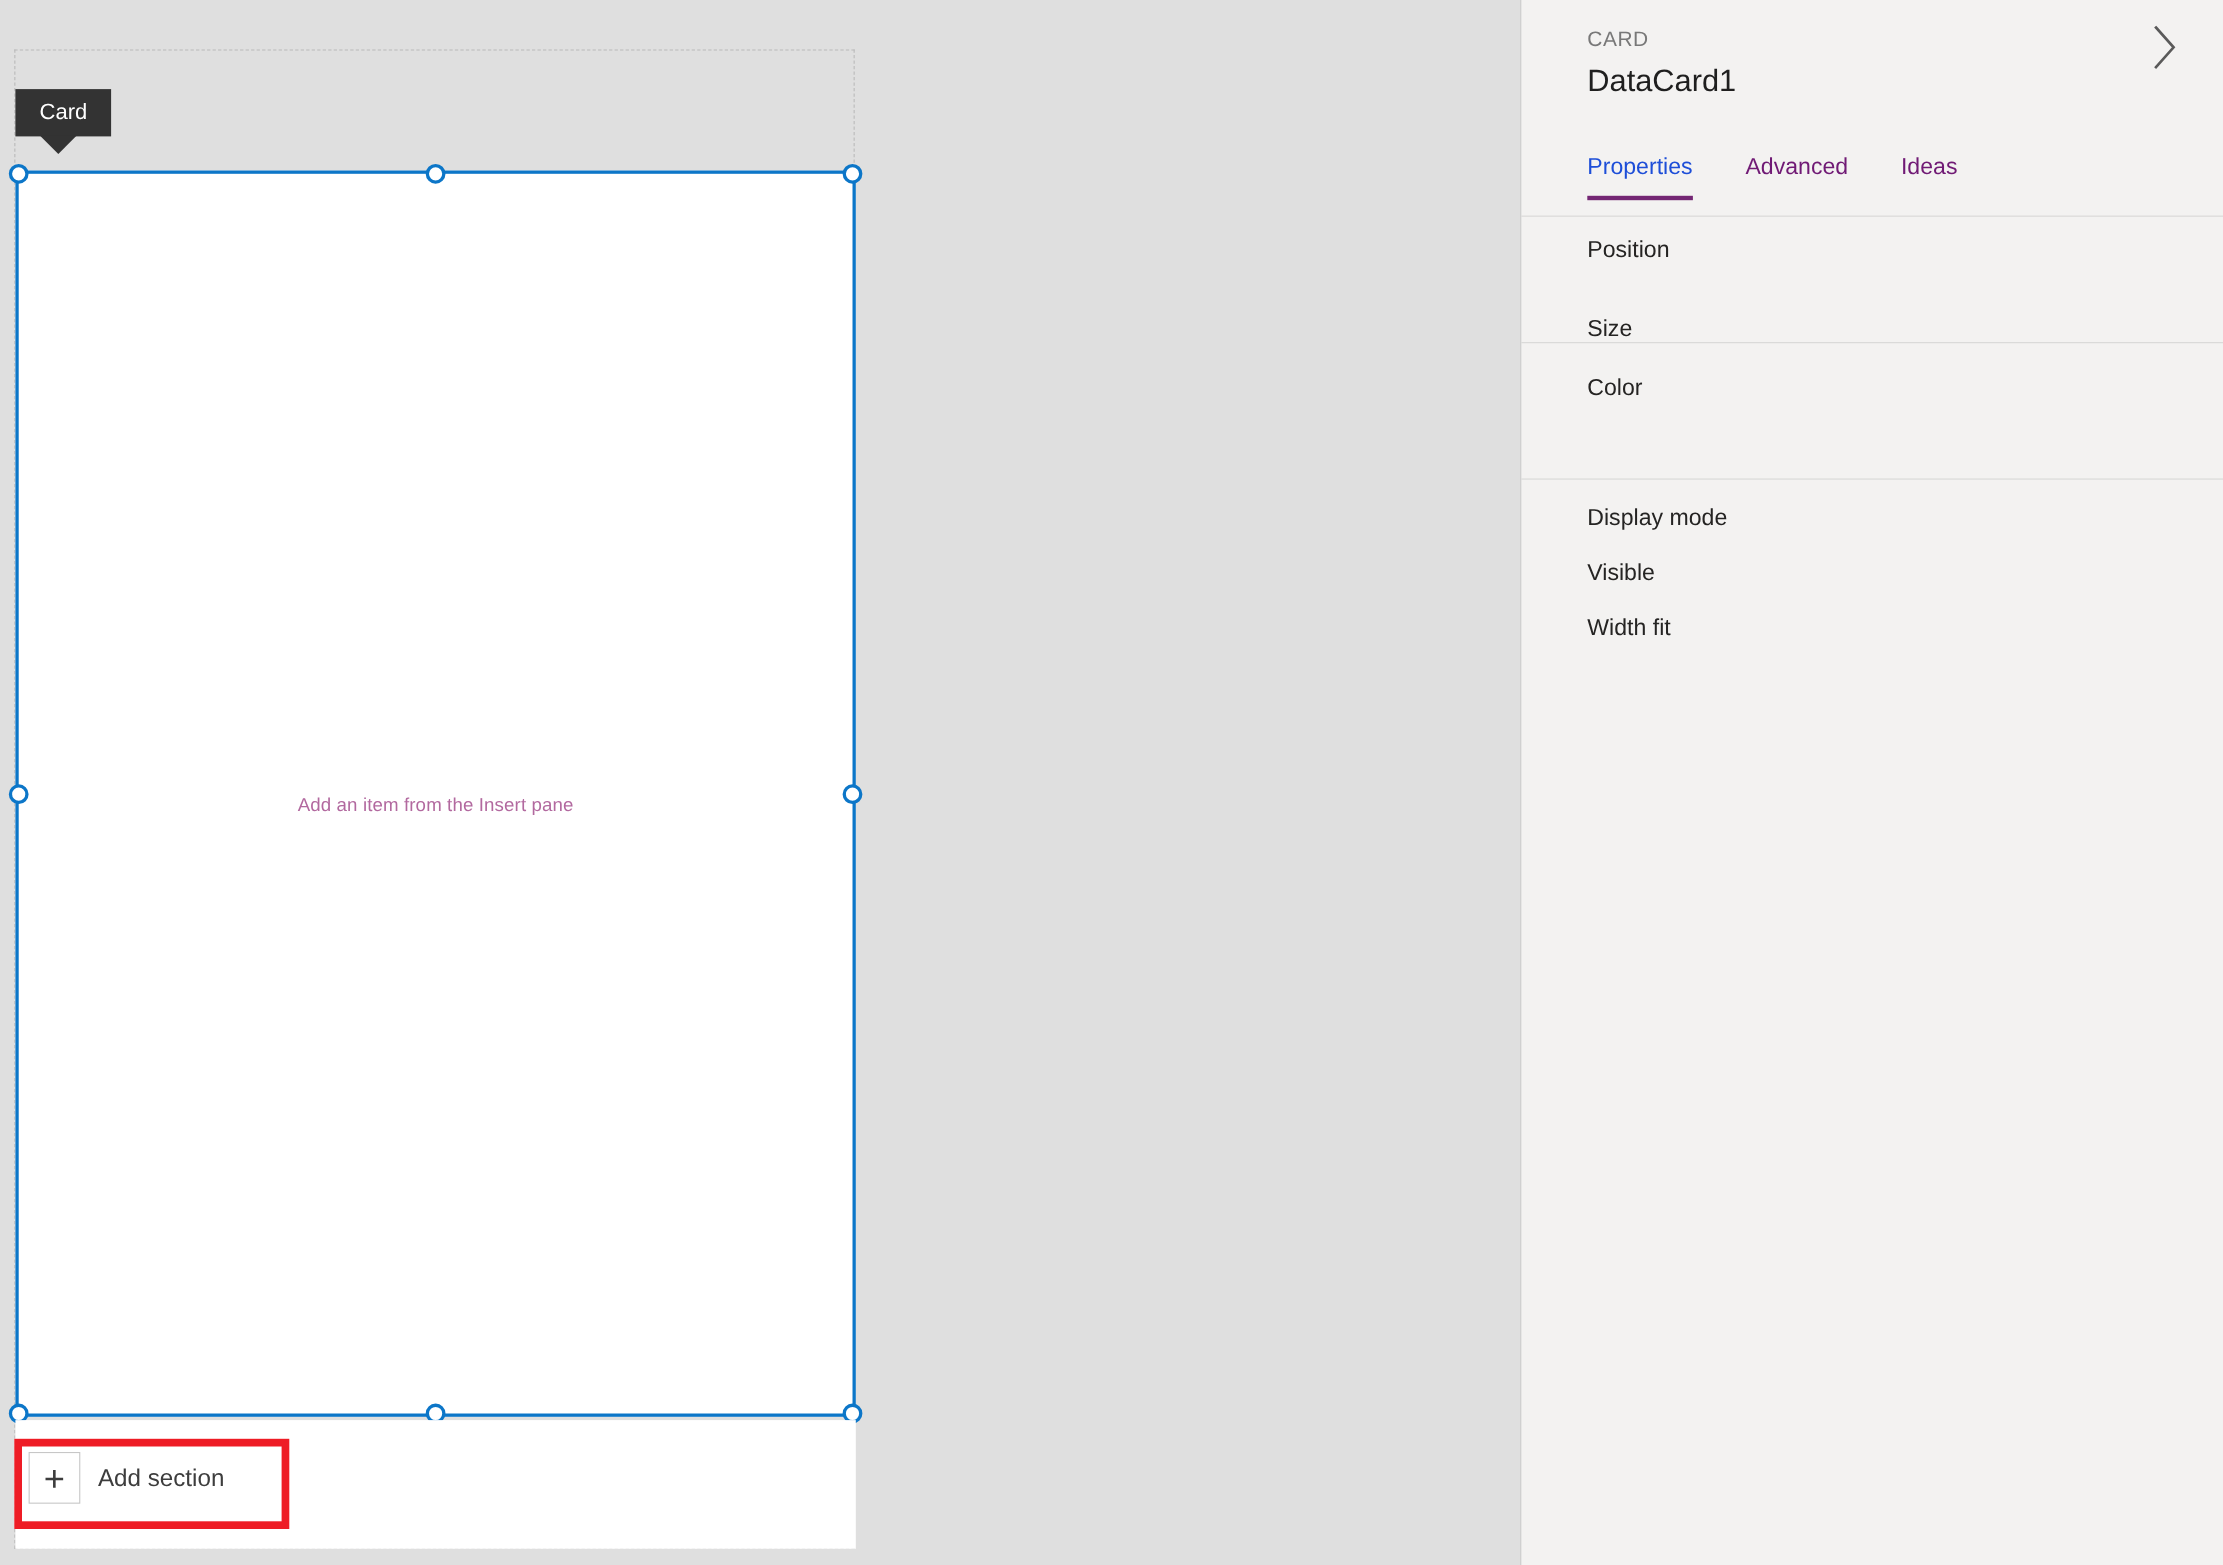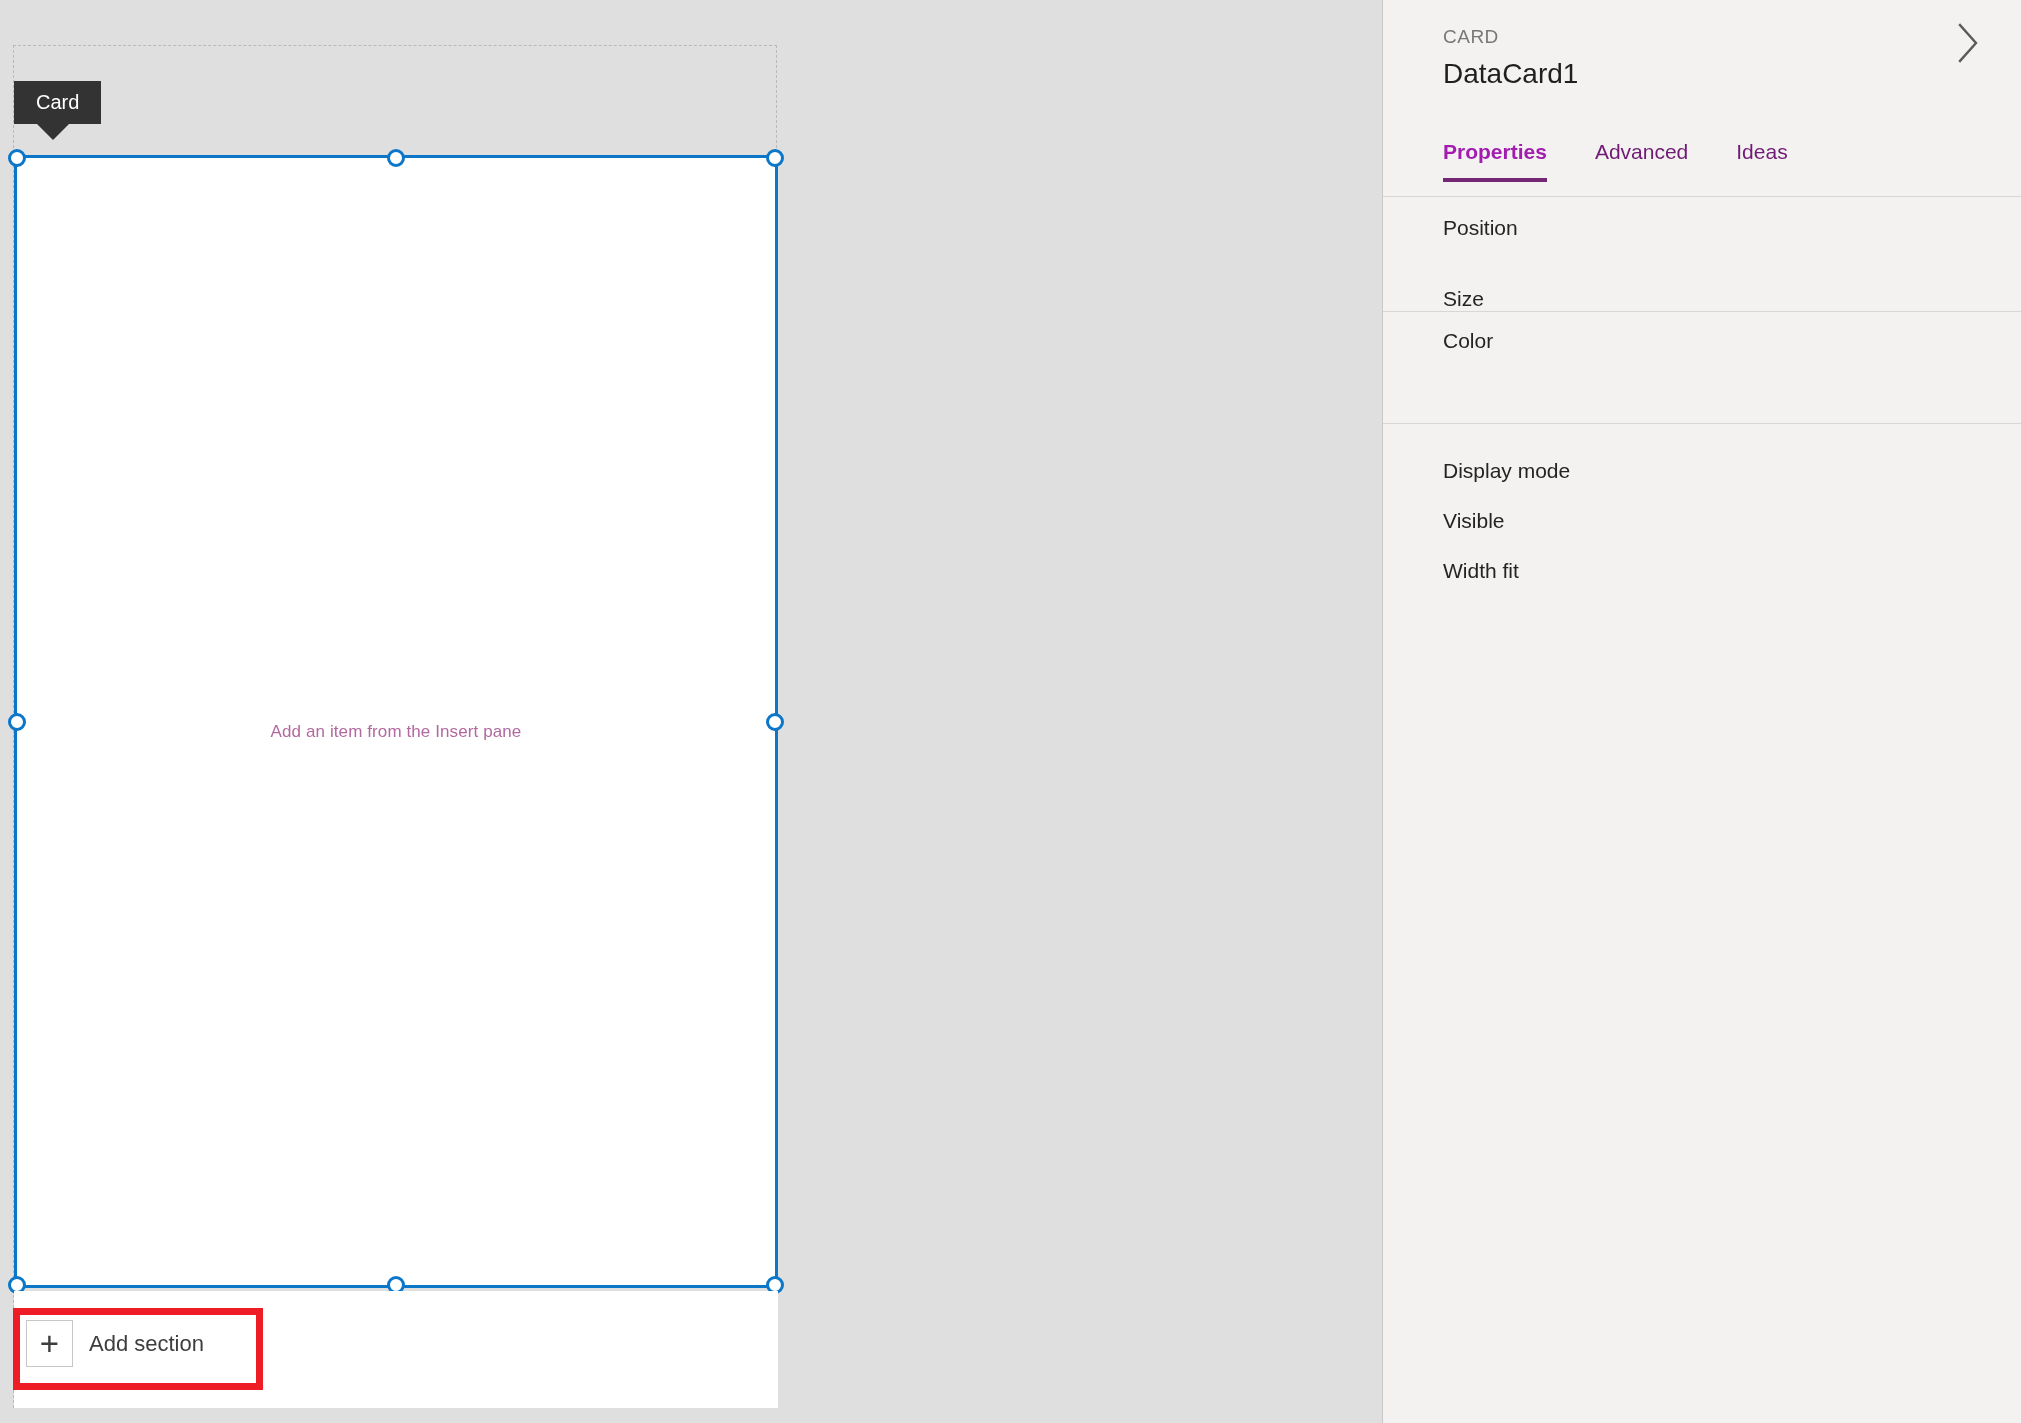--- a/index.html
+++ b/index.html
@@ -233,22 +233,22 @@
   #panel-tabs .tab {
     position: relative;
     font-size: 21px;
     color: #701a75;
     padding: 0 0 18px 0;
     margin-right: 48px;
     cursor: pointer;
     white-space: nowrap;
   }
   #panel-tabs .tab.active {
-    font-weight: bold;
-    color: #a21caf;
+    font-weight: normal;
+    color: #1d4ed8;
   }
   #panel-tabs .tab.active::after {
     content: "";
     position: absolute;
     left: 0; right: 0;
     bottom: 0;
     height: 4px;
     background: #742774;
   }
   #tabs-divider {
@@ -269,21 +269,21 @@
   }
   .prop-group.divider-bottom::after {
     content: "";
     position: absolute;
     left: 0; right: 0;
     bottom: 0;
     height: 1px;
     background: #d8d7d6;
   }
   #group-position { top: 197px; height: 115px; }
-  #group-color    { top: 300px; height: 124px; text-decoration: underline; }
+  #group-color    { top: 312px; height: 124px; text-decoration: underline; }
   #group-display  { top: 436px; height: 160px; }
 
   .prop-row {
     position: absolute;
     left: 0;
     width: 100%;
     height: 54px;
   }
   .prop-label {
     position: absolute;

